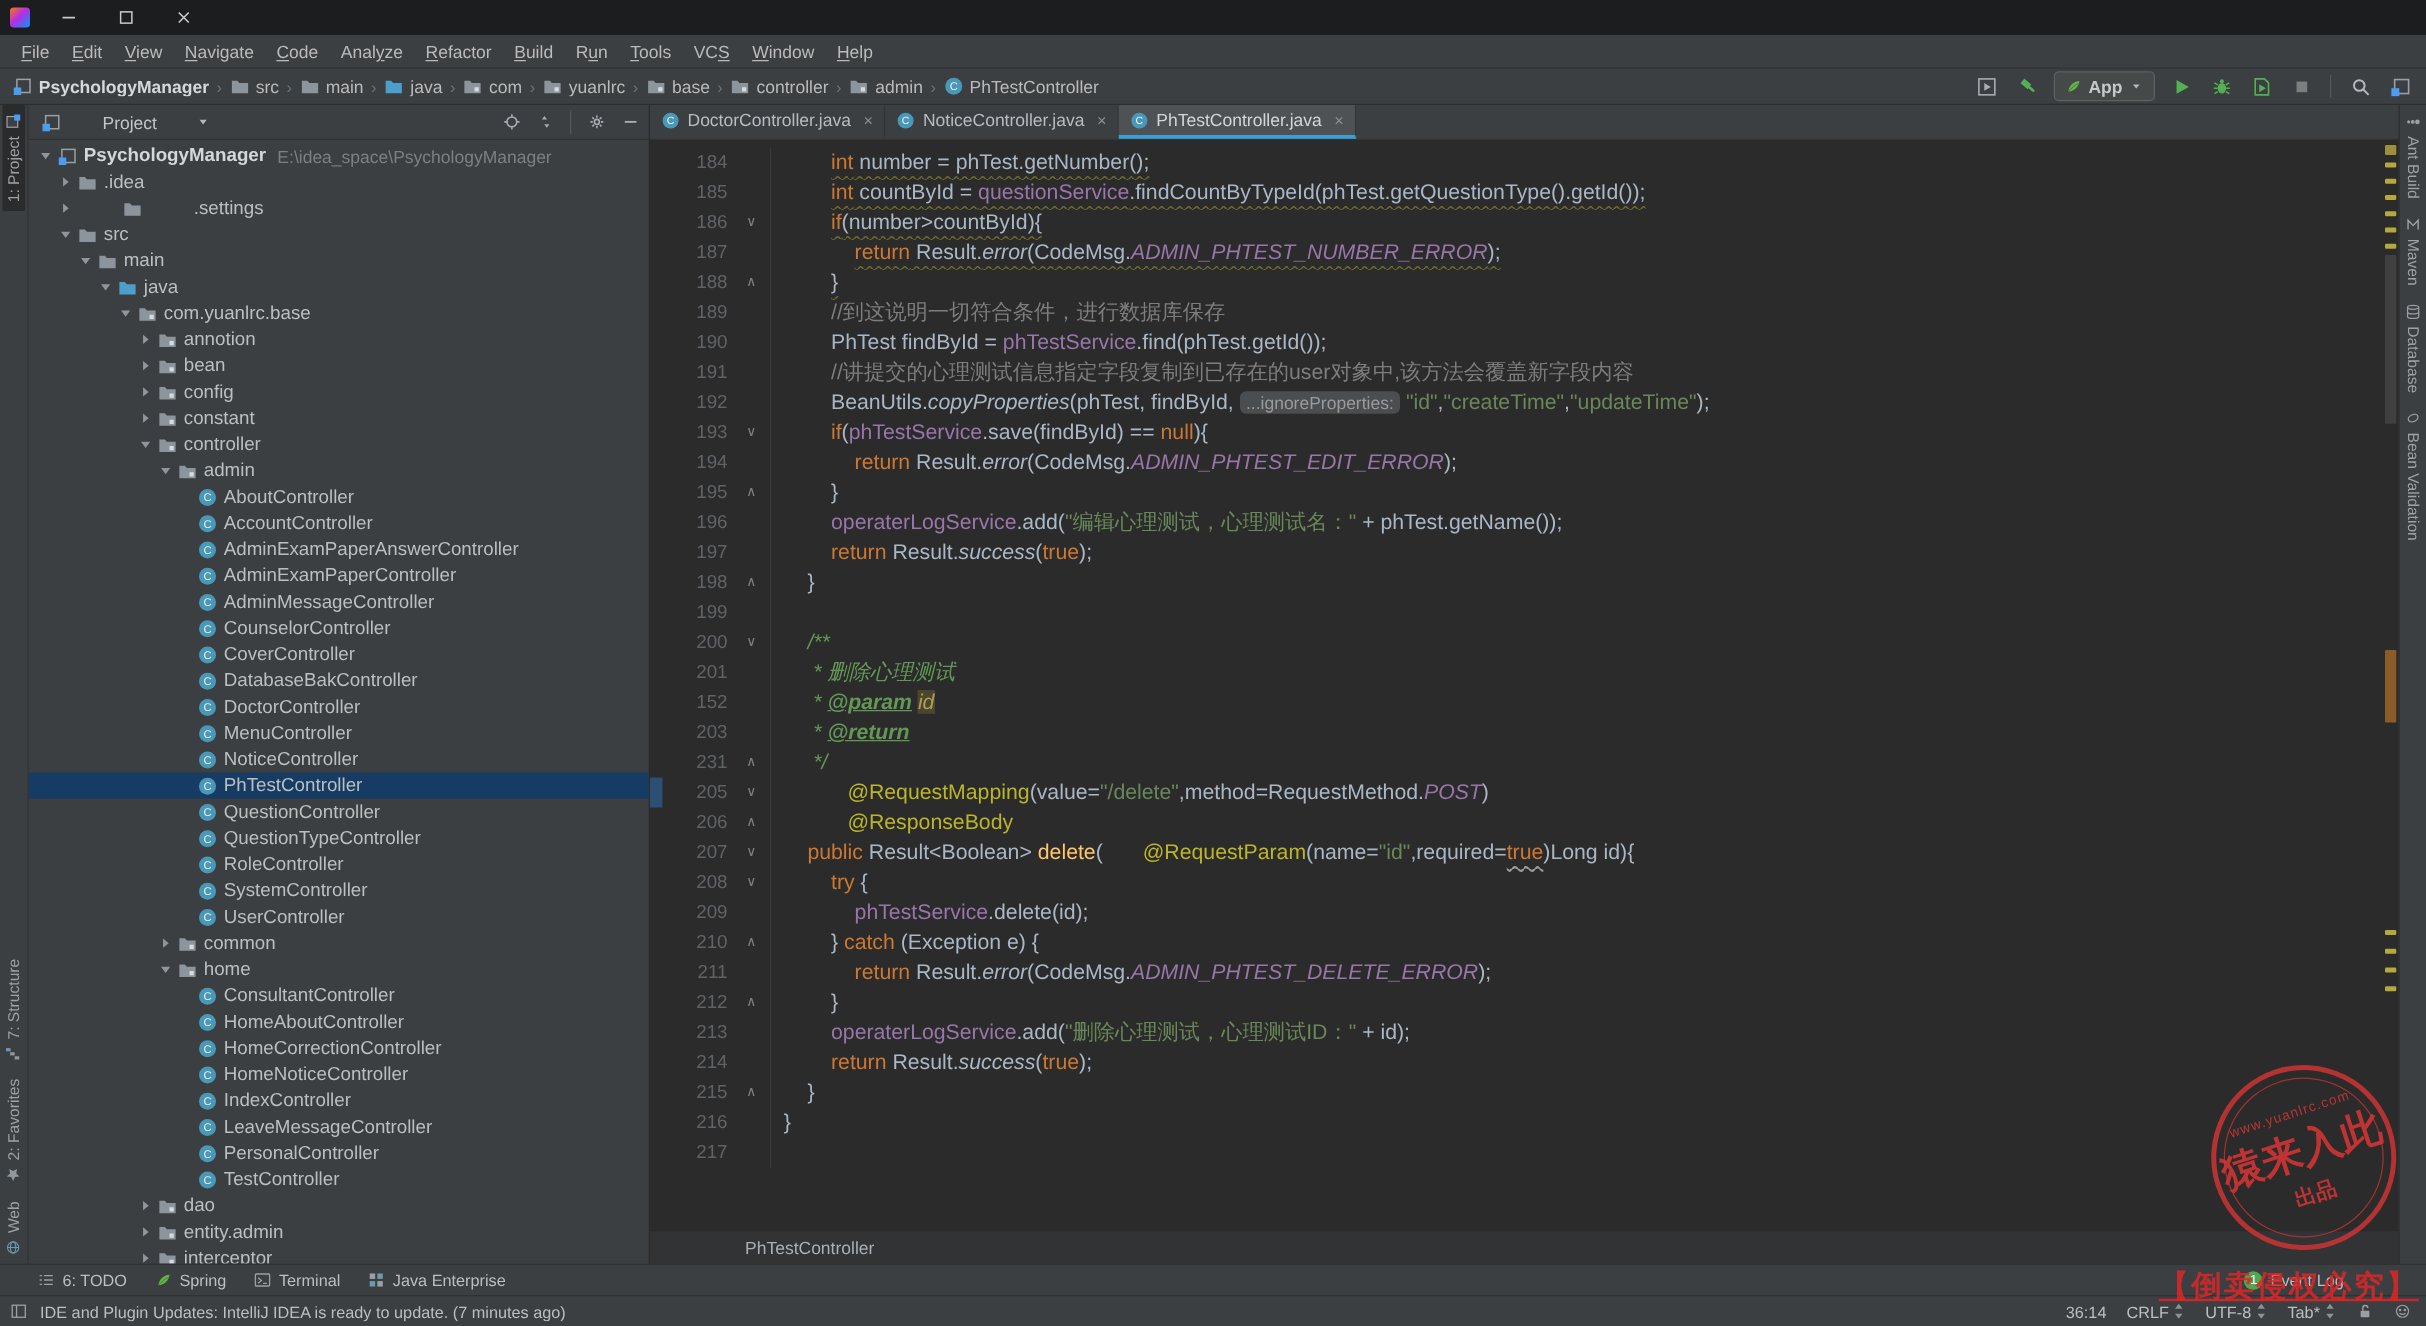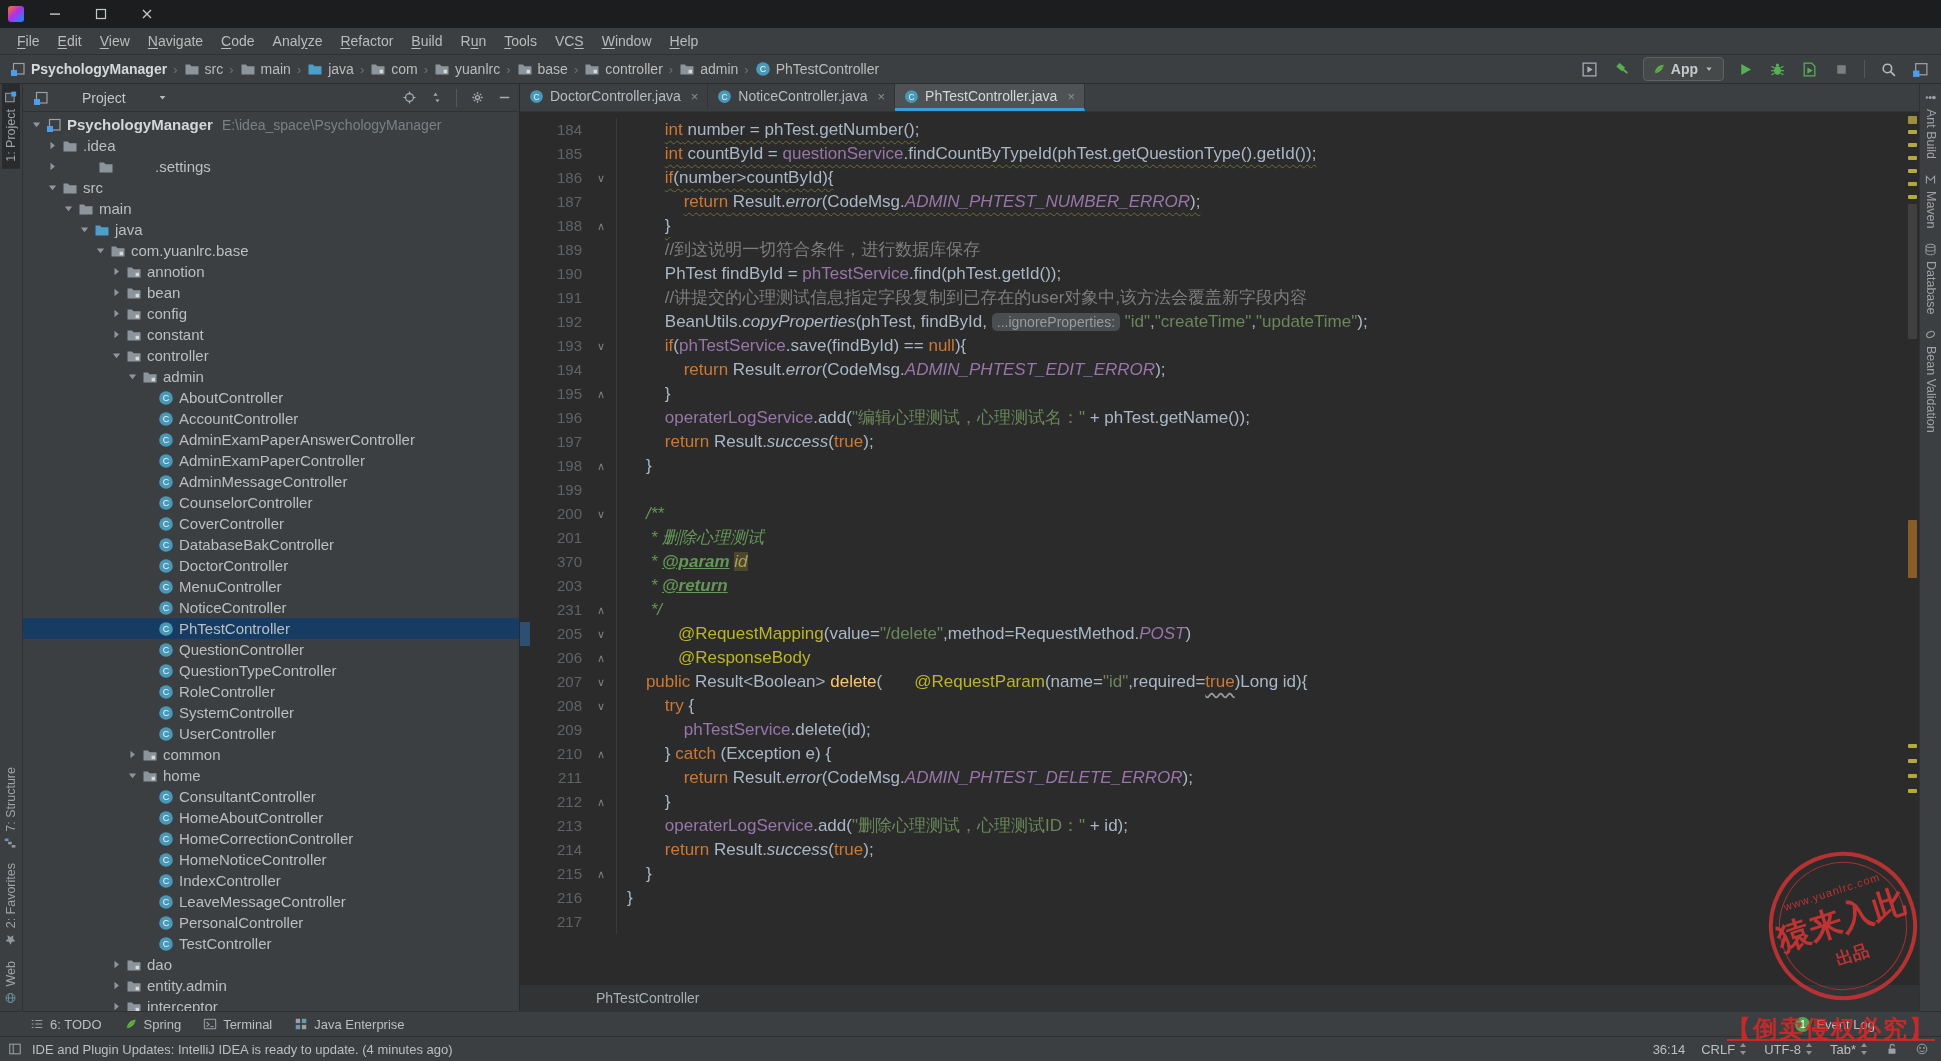--- a/index.html
+++ b/index.html
@@ -1066,21 +1066,21 @@
               <span class="ln">200</span>
               <span class="fold">∨</span>
               <span class="ct"><span class="tk-p">    </span><span class="tk-d">/**</span></span>
             </div>
             <div class="cl">
               <span class="ln">201</span>
               <span class="fold"></span>
               <span class="ct"><span class="tk-p">    </span><span class="tk-d"> * </span><span class="tk-d">删除心理测试</span></span>
             </div>
             <div class="cl">
-              <span class="ln">370</span>
+              <span class="ln">152</span>
               <span class="fold"></span>
               <span class="ct"><span class="tk-p">    </span><span class="tk-d"> * </span><span class="tk-dt">@param</span><span class="tk-d"> </span><span class="tk-dp">id</span></span>
             </div>
             <div class="cl">
               <span class="ln">203</span>
               <span class="fold"></span>
               <span class="ct"><span class="tk-p">    </span><span class="tk-d"> * </span><span class="tk-dt">@return</span></span>
             </div>
             <div class="cl">
               <span class="ln">231</span>
@@ -1261,21 +1261,21 @@
     </span>
   </div>
 
   <div class="statusbar">
     <span class="icn">
         <svg viewBox="0 0 16 16" fill="none" stroke="#9aa0a5" stroke-width="1.2">
           <rect x="2" y="2.5" width="12" height="11"></rect>
           <path d="M6 2.5v11"></path>
         </svg>
       </span>
-    <span class="sb-msg">IDE and Plugin Updates: IntelliJ IDEA is ready to update. (4 minutes ago)</span>
+    <span class="sb-msg">IDE and Plugin Updates: IntelliJ IDEA is ready to update. (7 minutes ago)</span>
     <span class="sb-right">
       <span class="sb-seg">36:14</span>
       <span class="sb-seg">
           <span>CRLF</span>
           <span class="ud"></span>
         </span>
       <span class="sb-seg">
           <span>UTF-8</span>
           <span class="ud"></span>
         </span>

